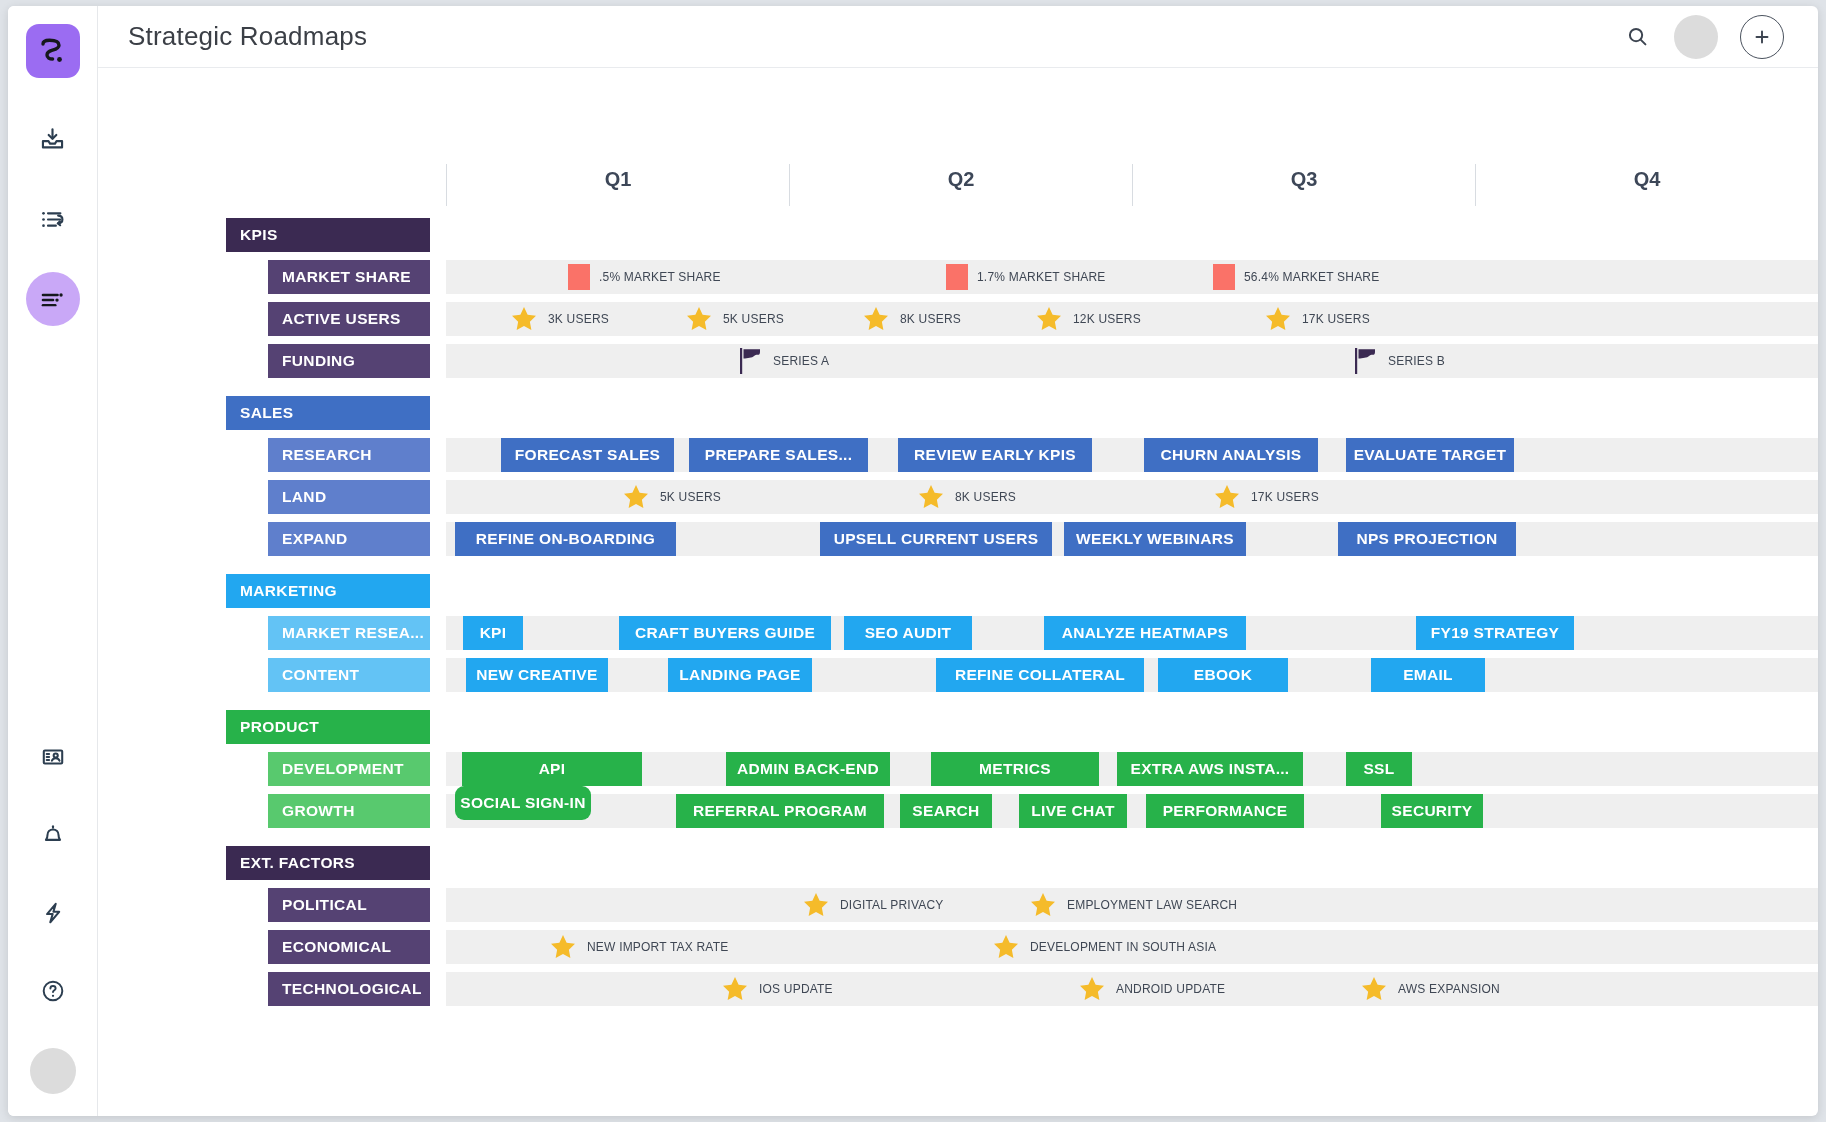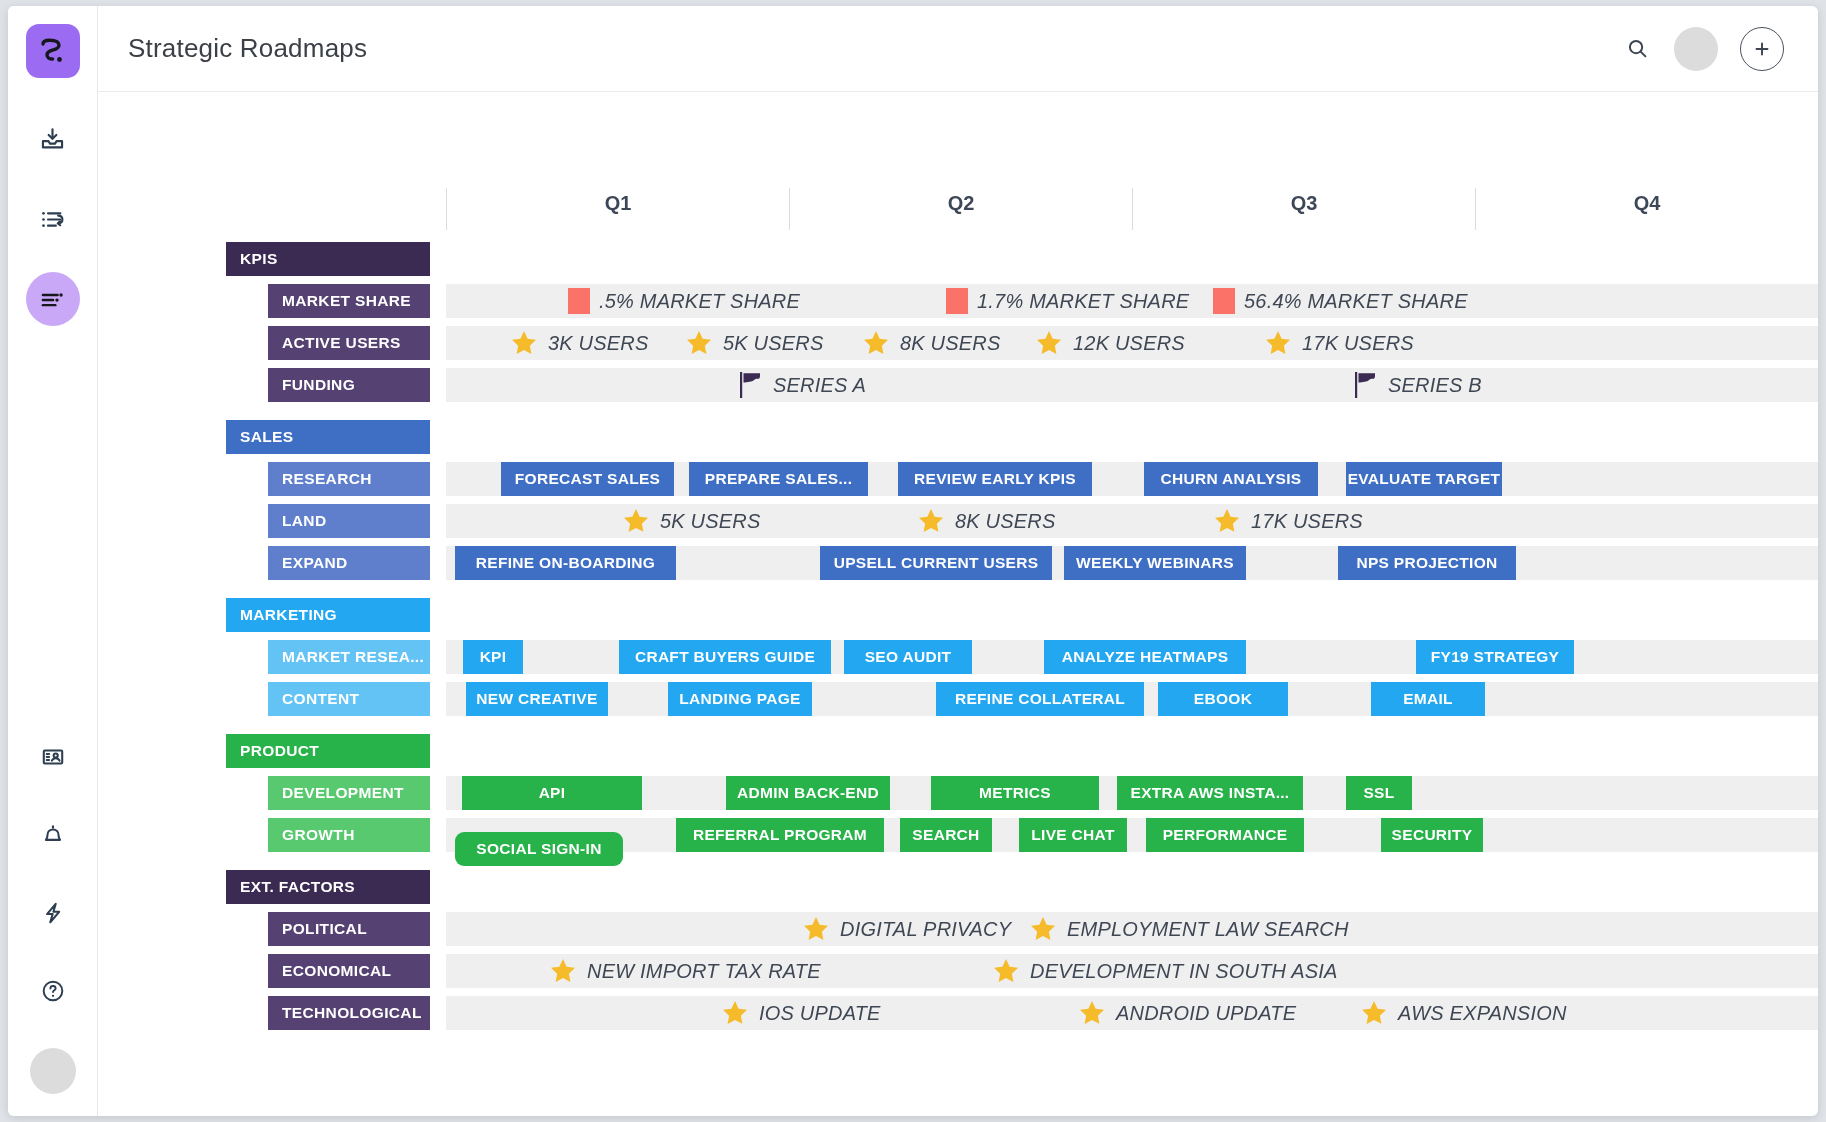--- a/index.html
+++ b/index.html
@@ -47,21 +47,21 @@
   .rail-bottom .rail-icon { margin-bottom: 24px; }
   .rail-avatar {
     width: 46px; height: 46px; border-radius: 50%;
     background: #dcdcdc; margin-top: 6px;
   }
 
   
   .main { flex: 1 1 auto; display: flex; flex-direction: column; min-width: 0; }
 
   .topbar {
-    height: 86px; flex: none;
+    height: 62px; flex: none;
     border-bottom: 1px solid #e9ebee;
     display: flex; align-items: center;
     padding: 0 34px 0 30px;
   }
   .page-title { font-size: 26px; color: #3b3f46; font-weight: 400; letter-spacing: .2px; }
   .topbar-right { margin-left: auto; display: flex; align-items: center; gap: 22px; }
   .search-btn { width: 30px; height: 30px; display: flex; align-items: center; justify-content: center; color: #3d4551; }
   .topbar-avatar { width: 44px; height: 44px; border-radius: 50%; background: #dcdcdc; }
   .add-btn {
     width: 44px; height: 44px; border-radius: 50%;
@@ -110,22 +110,22 @@
     position: absolute; height: 34px;
     display: flex; align-items: center; justify-content: center;
     color: #fff; font-size: 15.5px; font-weight: 600; letter-spacing: .3px;
     white-space: nowrap; overflow: hidden; padding: 0 8px;
   }
 
   
   .marker {
     position: absolute; height: 34px;
     display: flex; align-items: center; gap: 9px;
-    font-size: 20px; color: #3f4754; font-weight: 500;
-    white-space: nowrap; letter-spacing: .2px; font-style: italic;
+    font-size: 12px; color: #3f4754; font-weight: 500;
+    white-space: nowrap; letter-spacing: .2px;
   }
   .marker .mlabel { line-height: 1; }
   .sq { width: 22px; height: 26px; background: #fa7268; flex: none; }
   .star-ico { flex: none; }
   .flag-ico { flex: none; }
 </style>
 </head>
 <body>
 
 <div class="app-window">
@@ -324,21 +324,21 @@
             <svg class="flag-ico" width="26" height="30" viewBox="0 0 26 30">
               <rect x="2" y="2" width="2.2" height="26" fill="#3b2a52"></rect>
               <path d="M5.5 3.2h16.5v2.2c0 5.6-3 1.6-5.6 4.3-2.6 2.7-6.7 2-10.9 2.9z" fill="#3b2a52"></path>
             </svg>
             <span class="mlabel">SERIES B</span>
           </div>
           <div class="bar" style="top: 370px; left: 403px; width: 173px; background: rgb(63, 111, 196);">FORECAST SALES</div>
           <div class="bar" style="top: 370px; left: 591px; width: 179px; background: rgb(63, 111, 196);">PREPARE SALES...</div>
           <div class="bar" style="top: 370px; left: 800px; width: 194px; background: rgb(63, 111, 196);">REVIEW EARLY KPIS</div>
           <div class="bar" style="top: 370px; left: 1046px; width: 174px; background: rgb(63, 111, 196);">CHURN ANALYSIS</div>
-          <div class="bar" style="top: 370px; left: 1248px; width: 156px; background: rgb(63, 111, 196); text-align: center;">EVALUATE TARGET</div>
+          <div class="bar" style="top: 370px; left: 1248px; width: 168px; background: rgb(63, 111, 196); text-align: center;">EVALUATE TARGET</div>
           <div class="marker" style="top: 412px; left: 523px;">
             <svg class="star-ico" width="30" height="30" viewBox="0 0 24 24">
               <path d="M12 2.4l2.9 6.1 6.7.9-4.9 4.7 1.2 6.6L12 17.6 6.1 20.7l1.2-6.6L2.4 9.4l6.7-.9z" fill="#f5bb2a"></path>
             </svg>
             <span class="mlabel">5K USERS</span>
           </div>
           <div class="marker" style="top: 412px; left: 818px;">
             <svg class="star-ico" width="30" height="30" viewBox="0 0 24 24">
               <path d="M12 2.4l2.9 6.1 6.7.9-4.9 4.7 1.2 6.6L12 17.6 6.1 20.7l1.2-6.6L2.4 9.4l6.7-.9z" fill="#f5bb2a"></path>
             </svg>
@@ -362,21 +362,21 @@
           <div class="bar" style="top: 590px; left: 368px; width: 142px; background: rgb(34, 167, 240);">NEW CREATIVE</div>
           <div class="bar" style="top: 590px; left: 570px; width: 144px; background: rgb(34, 167, 240);">LANDING PAGE</div>
           <div class="bar" style="top: 590px; left: 838px; width: 208px; background: rgb(34, 167, 240);">REFINE COLLATERAL</div>
           <div class="bar" style="top: 590px; left: 1060px; width: 130px; background: rgb(34, 167, 240);">EBOOK</div>
           <div class="bar" style="top: 590px; left: 1273px; width: 114px; background: rgb(34, 167, 240);">EMAIL</div>
           <div class="bar" style="top: 684px; left: 364px; width: 180px; background: rgb(39, 178, 74);">API</div>
           <div class="bar" style="top: 684px; left: 628px; width: 164px; background: rgb(39, 178, 74);">ADMIN BACK-END</div>
           <div class="bar" style="top: 684px; left: 833px; width: 168px; background: rgb(39, 178, 74);">METRICS</div>
           <div class="bar" style="top: 684px; left: 1019px; width: 186px; background: rgb(39, 178, 74);">EXTRA AWS INSTA...</div>
           <div class="bar" style="top: 684px; left: 1248px; width: 66px; background: rgb(39, 178, 74);">SSL</div>
-          <div class="bar" style="top: 740px; left: 357px; width: 168px; background: rgb(39, 178, 74); border-radius: 9px;">SOCIAL SIGN-IN</div>
+          <div class="bar" style="top: 718px; left: 357px; width: 136px; background: rgb(39, 178, 74); border-radius: 9px;">SOCIAL SIGN-IN</div>
           <div class="bar" style="top: 726px; left: 578px; width: 208px; background: rgb(39, 178, 74);">REFERRAL PROGRAM</div>
           <div class="bar" style="top: 726px; left: 802px; width: 92px; background: rgb(39, 178, 74);">SEARCH</div>
           <div class="bar" style="top: 726px; left: 921px; width: 108px; background: rgb(39, 178, 74);">LIVE CHAT</div>
           <div class="bar" style="top: 726px; left: 1048px; width: 158px; background: rgb(39, 178, 74);">PERFORMANCE</div>
           <div class="bar" style="top: 726px; left: 1283px; width: 102px; background: rgb(39, 178, 74);">SECURITY</div>
           <div class="marker" style="top: 820px; left: 703px;">
             <svg class="star-ico" width="30" height="30" viewBox="0 0 24 24">
               <path d="M12 2.4l2.9 6.1 6.7.9-4.9 4.7 1.2 6.6L12 17.6 6.1 20.7l1.2-6.6L2.4 9.4l6.7-.9z" fill="#f5bb2a"></path>
             </svg>
             <span class="mlabel">DIGITAL PRIVACY</span>

